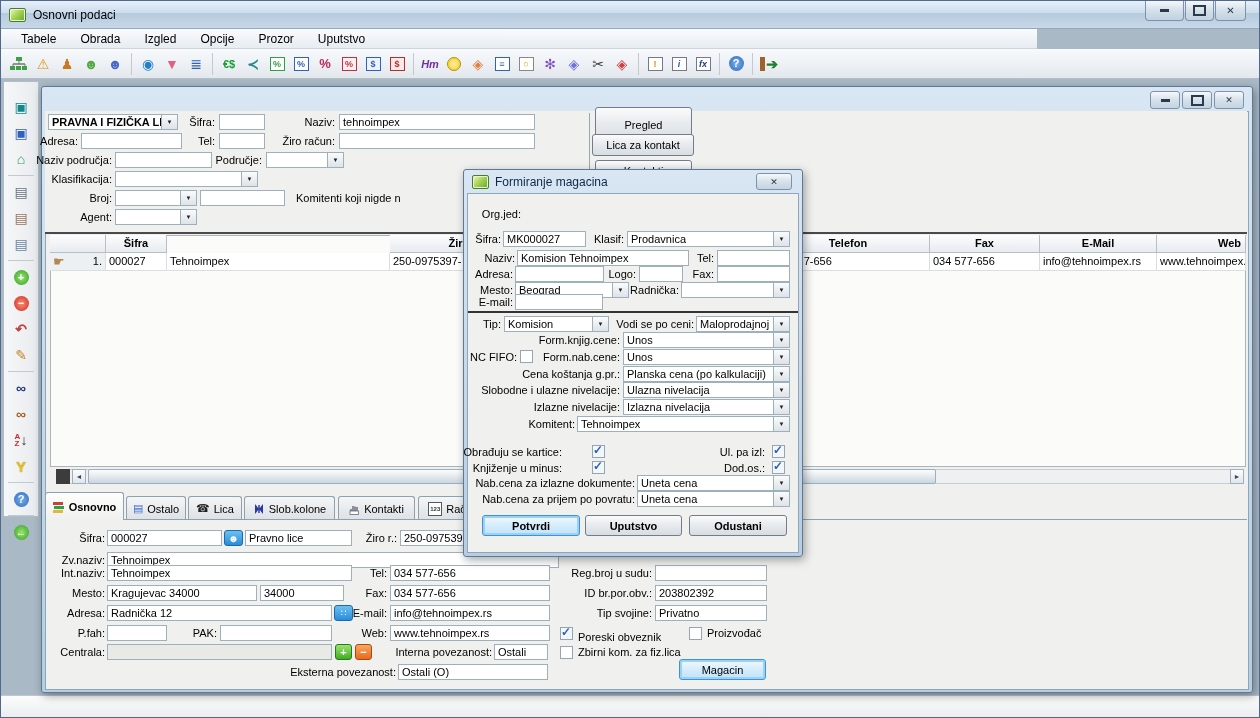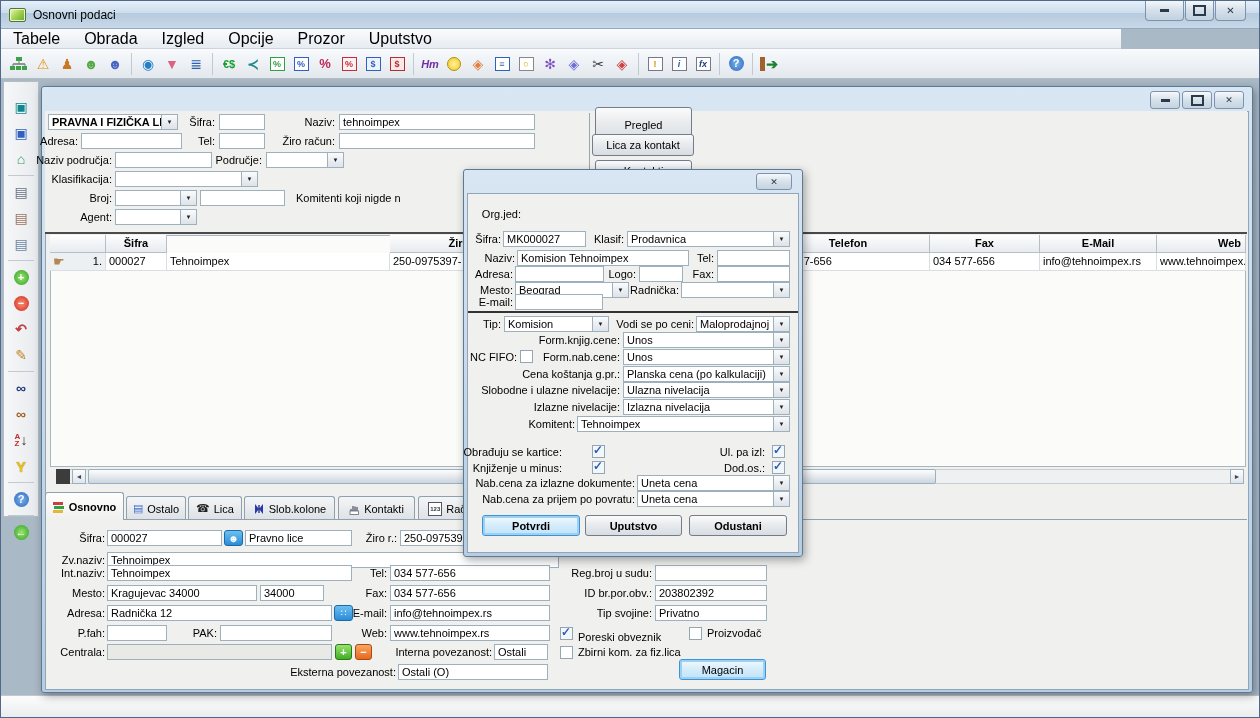--- a/index.html
+++ b/index.html
@@ -10,22 +10,22 @@
   
   .mtitle{left:0;top:0;width:1260px;height:28px;
     background:linear-gradient(180deg,#e7f0f9 0%,#cbdcec 45%,#b6cbde 46%,#c7d8e8 100%);
     border-bottom:1px solid #94a9bd;display:flex;align-items:center;gap:7px;padding-left:8px;box-sizing:border-box;font-size:12px}
   .appic{width:15px;height:12px;border:1px solid #4a7a2a;border-radius:2px;flex:0 0 auto;
     background:linear-gradient(135deg,#f2f8c0,#a8d455 45%,#62a832);box-shadow:inset 0 0 0 1px #e8f4d0}
   .capbtns{position:absolute;top:0;display:flex}
   .capbtn{height:19px;border:1px solid #7e93ab;border-top:none;border-radius:0 0 4px 4px;
     background:linear-gradient(#f4f7fa,#d4dfe9 50%,#c3d2e0);margin-left:1px;
     display:flex;align-items:center;justify-content:center;color:#2a3a4a;font-size:10px}
-  .menubar{left:0;top:28px;width:1120px;height:20px;background:linear-gradient(#fafbfd,#e7ecf2);
-    border-bottom:1px solid #cdd4db;display:flex;align-items:center;box-sizing:border-box;font-size:16px}
+  .menubar{left:0;top:28px;width:1036px;height:20px;background:linear-gradient(#fafbfd,#e7ecf2);
+    border-bottom:1px solid #cdd4db;display:flex;align-items:center;padding-left:8px;box-sizing:border-box;font-size:12px}
   .mi{padding:2px 12px}
   .toolbar{left:0;top:48px;width:1260px;height:30px;background:linear-gradient(#f8fafc,#e3e8ee);
     border-bottom:1px solid #b4bcc4;display:flex;align-items:center;padding-left:6px;box-sizing:border-box}
   .tbi{width:24px;height:23px;display:flex;align-items:center;justify-content:center;font-size:14px;flex:0 0 auto}
   .tsep{width:1px;height:22px;background:#c2c9d0;margin:0 4px;flex:0 0 auto}
   .bx{width:15px;height:14px;border:1px solid #888;background:#fff;font-size:9px;line-height:12px;
       text-align:center;font-weight:bold;box-sizing:border-box}
   .ci{width:15px;height:15px;border-radius:50%;color:#fff;font-size:11px;line-height:14px;text-align:center;font-weight:bold}
   
   .sidebar{left:2px;top:80px;width:36px;height:436px;background:linear-gradient(90deg,#f6f7f8,#e8ebee);
@@ -351,21 +351,21 @@
 
   <span class="lb" style="right:1147px;top:480px">Int.naziv:</span>
   <div class="f" style="left:65px;top:478px;width:245px">Tehnoimpex</div>
   <span class="lb" style="right:865px;top:480px">Tel:</span>
   <div class="f" style="left:348px;top:478px;width:160px">034 577-656</div>
   <span class="lb" style="right:600px;top:480px">Reg.broj u sudu:</span>
   <div class="f" style="left:613px;top:478px;width:112px"></div>
 
   <span class="lb" style="right:1147px;top:500px">Mesto:</span>
   <div class="f" style="left:65px;top:498px;width:150px">Kragujevac  34000</div>
-  <div class="f" style="left:218px;top:498px;width:64px">34000</div>
+  <div class="f" style="left:218px;top:498px;width:84px">34000</div>
   <span class="lb" style="right:865px;top:500px">Fax:</span>
   <div class="f" style="left:348px;top:498px;width:160px">034 577-656</div>
   <span class="lb" style="right:600px;top:500px">ID br.por.obv.:</span>
   <div class="f" style="left:613px;top:498px;width:112px">203802392</div>
 
   <span class="lb" style="right:1147px;top:520px">Adresa:</span>
   <div class="f" style="left:65px;top:518px;width:225px">Radnička 12</div>
   <div class="btn" style="left:292px;top:518px;width:19px;height:16px;background:linear-gradient(#6cc0f0,#2a8cd8);color:#fff;border-color:#1a6aa8;font-size:9px">∷</div>
   <span class="lb" style="right:865px;top:520px">E-mail:</span>
   <div class="f" style="left:348px;top:518px;width:160px">info@tehnoimpex.rs</div>
@@ -391,20 +391,24 @@
   <div class="f" style="left:452px;top:557px;width:54px">Ostali</div>
   <span class="cb" style="left:518px;top:559px"></span>
   <span class="lb" style="left:536px;top:559px">Zbirni kom. za fiz.lica</span>
 
   <span class="lb" style="right:856px;top:579px">Eksterna povezanost:</span>
   <div class="f" style="left:356px;top:577px;width:150px">Ostali (O)</div>
   <div class="btn def" style="left:637px;top:572px;width:87px;height:21px">Magacin</div>
 </div>
 
 <div class="w7" style="left:462px;top:168px;width:338px;height:386px;z-index:10">
+  <div class="tbar">
+    <span class="appic"></span>
+    <span>Formiranje magacina</span>
+  </div>
   <div class="wbtn" style="left:292px;top:3px;width:34px;height:15px">✕</div>
   <div class="client" style="left:3px;top:23px;width:330px;height:358px"></div>
 
   <span class="lb" style="right:281px;top:38px">Org.jed:</span>
 
   <span class="lb" style="right:301px;top:63px">Šifra:</span>
   <div class="f" style="left:39px;top:61px;width:83px">MK000027</div>
   <span class="lb" style="right:178px;top:63px">Klasif:</span>
   <div class="f fc" style="left:163px;top:61px;width:163px">
       <span class="cv">Prodavnica</span>

